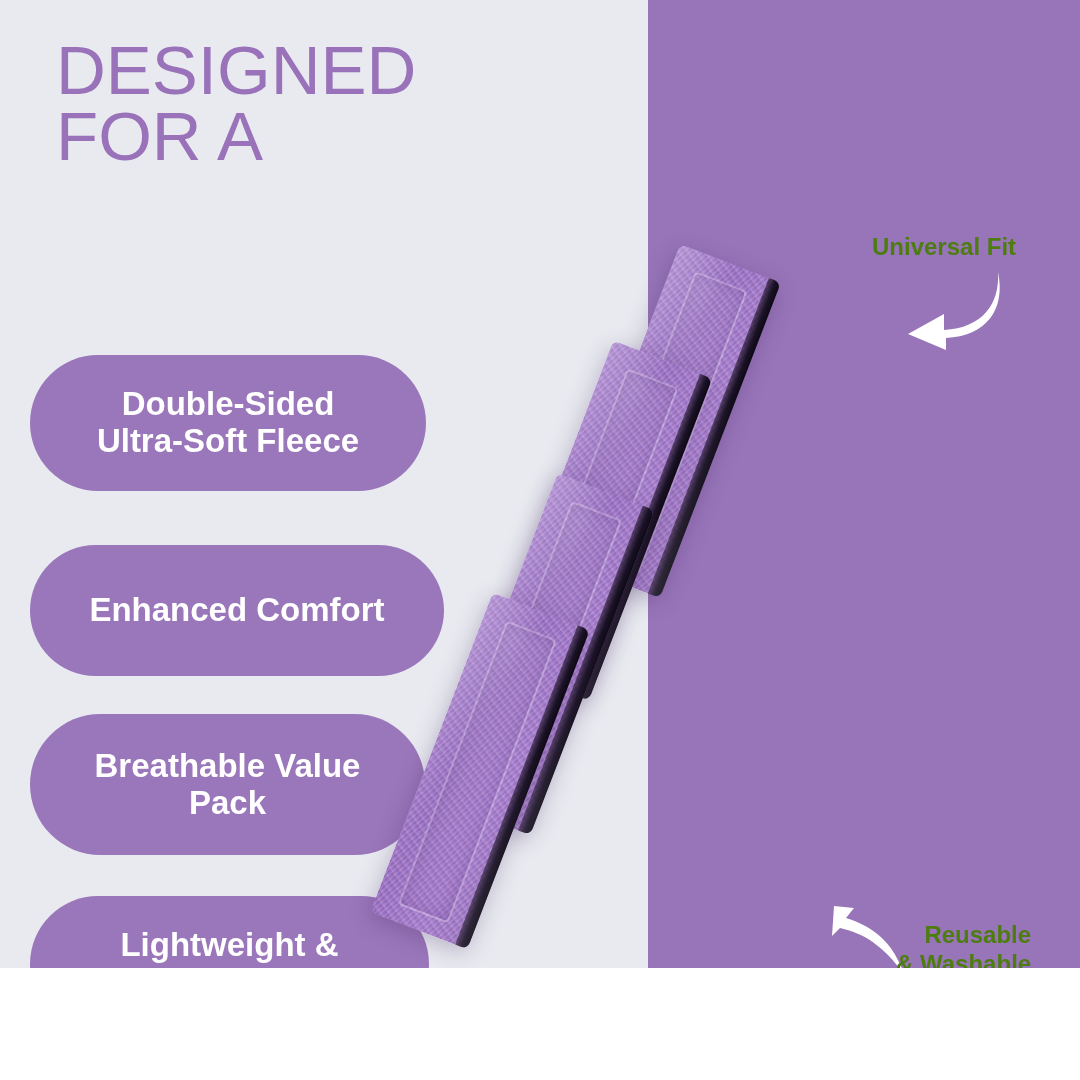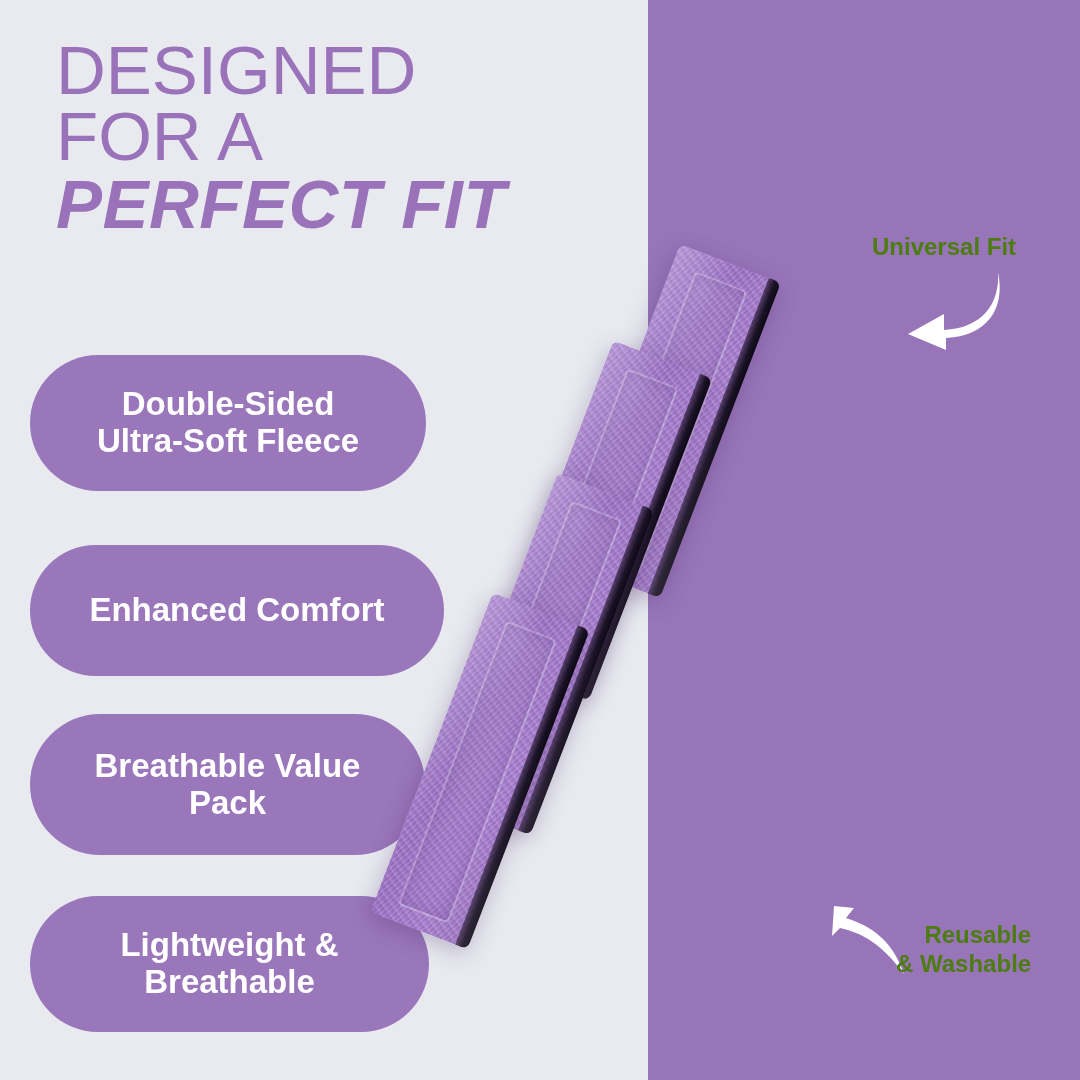--- a/index.html
+++ b/index.html
@@ -3,21 +3,21 @@
 <meta charset="utf-8">
 <style>
   html, body {
     margin: 0;
     padding: 0;
     background: #ffffff;
   }
   .canvas {
     position: relative;
     width: 1080px;
-    height: 1080px;
+    height: 968px;
     overflow: hidden;
     font-family: "Liberation Sans", sans-serif;
     background: #e8eaf0;
   }
   
   .bg-left {
     position: absolute;
     left: 0; top: 0;
     width: 648px; height: 1080px;
     background: #e8eaf0;
@@ -141,21 +141,20 @@
 <body>
 
 <div class="canvas">
 
   <div class="bg-left"></div>
   <div class="bg-right"></div>
 
   <div class="headline">
     <span class="ln">DESIGNED</span>
     <span class="ln">FOR A</span>
-    <span class="ln-bold">PERFECT FIT</span>
   </div>
 
   <div class="pill" id="pill-0">
     <span>Double-Sided
 Ultra-Soft Fleece</span>
   </div>
   <div class="pill" id="pill-1">
     <span>Enhanced Comfort</span>
   </div>
   <div class="pill" id="pill-2">

